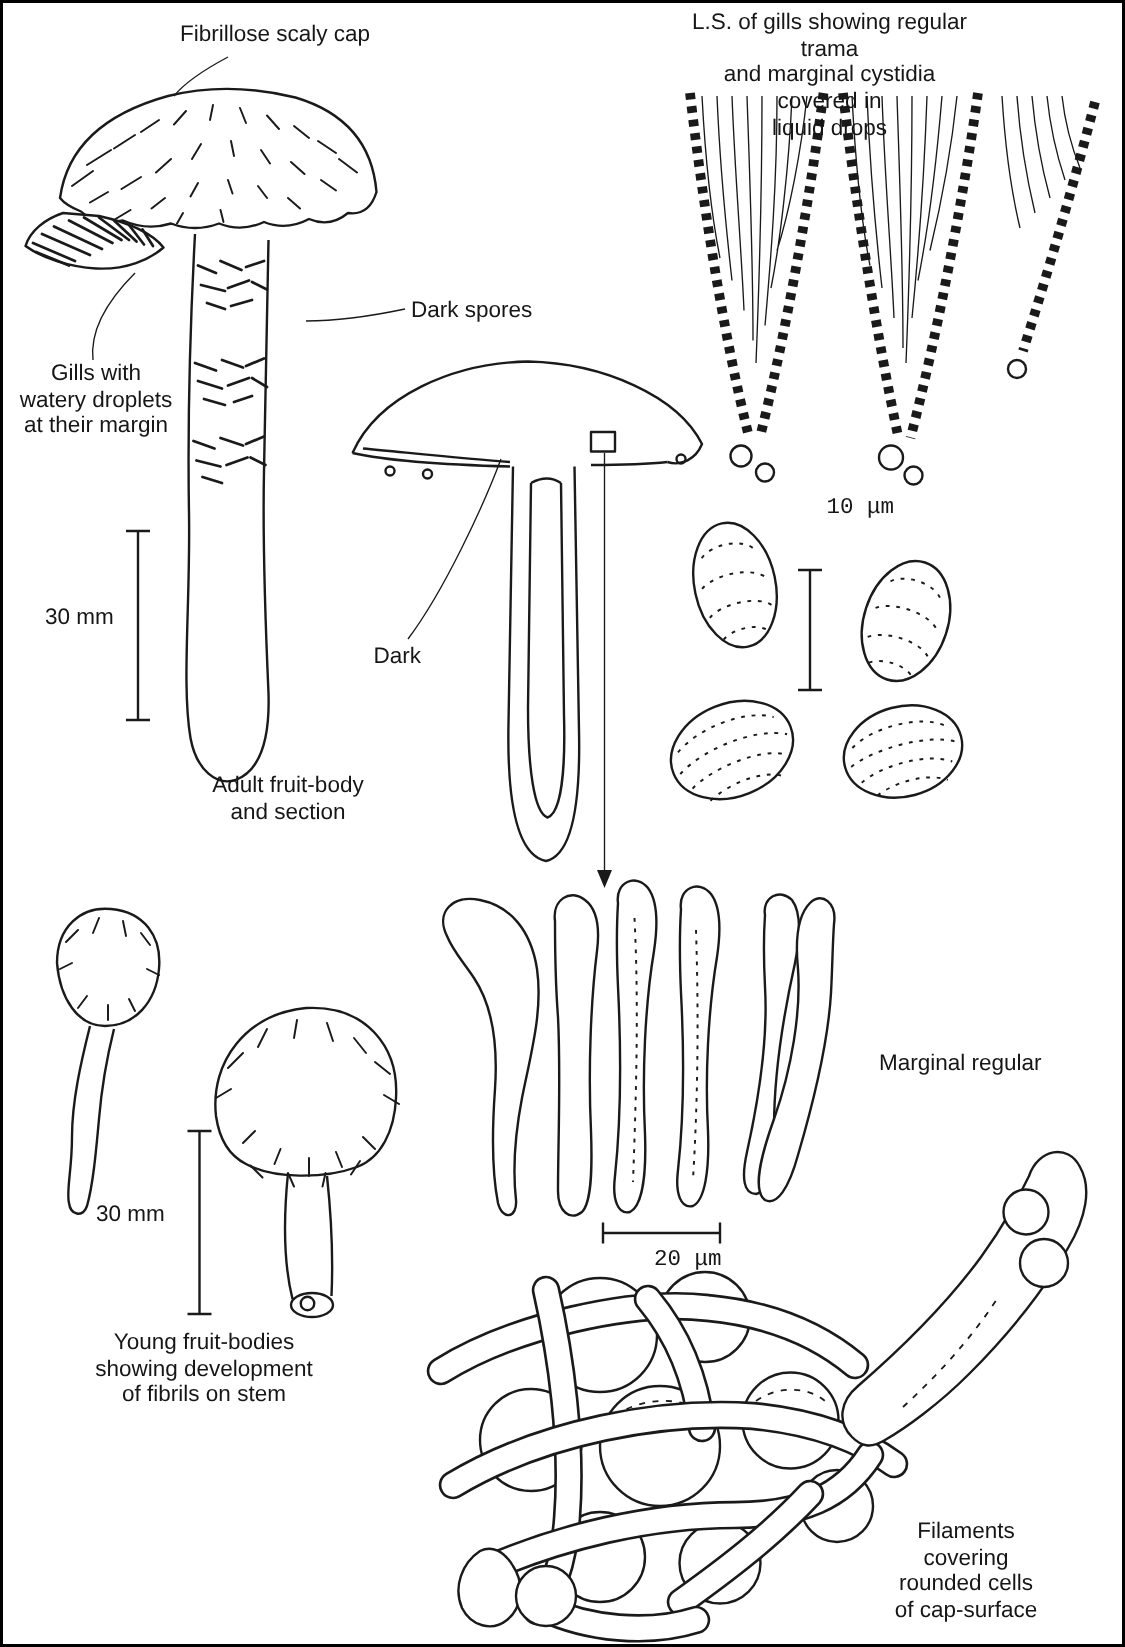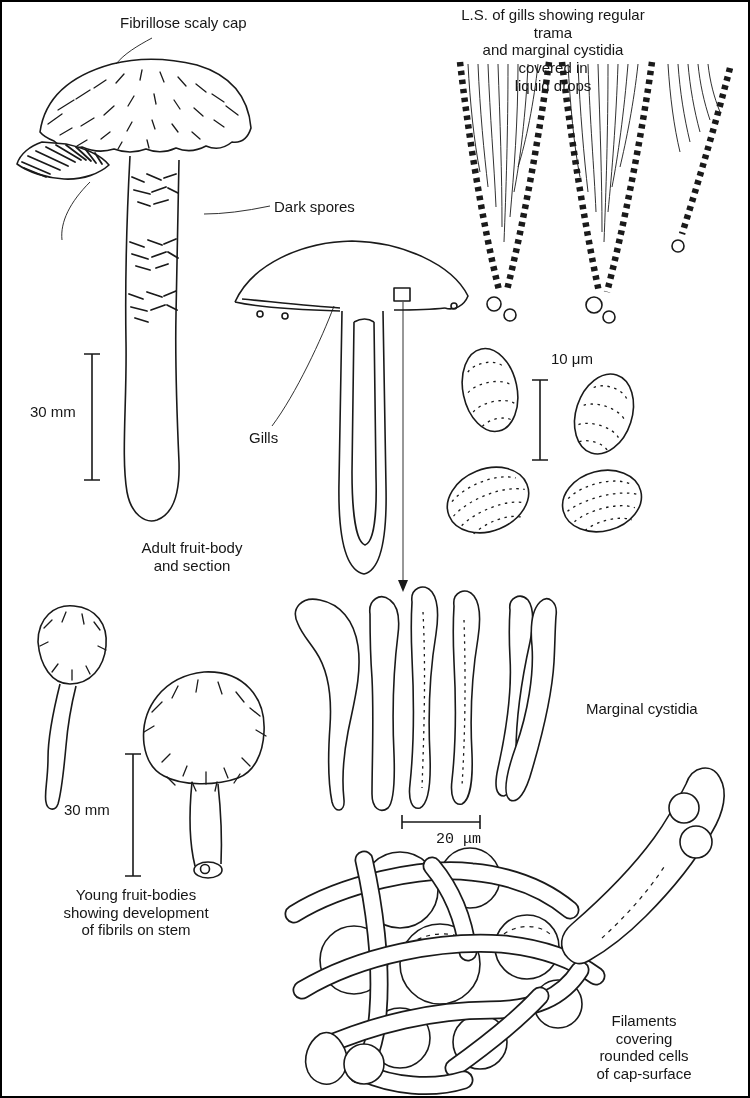--- a/index.html
+++ b/index.html
@@ -156,26 +156,29 @@
       <circle class="fillw" cx="694" cy="840" r="16"></circle>
       <path class="dash2" d="M600 936 C622 916 646 890 664 862"></path>
     </g>
   </svg>
 
   <div class="lbl" style="left:118px;top:12px;">Fibrillose scaly cap</div>
   <div class="lbl center" style="left:551px;top:4px;text-align:center;">L.S. of gills showing regular trama
 and marginal cystidia covered in
 liquid drops</div>
   <div class="lbl" style="left:272px;top:196px;">Dark spores</div>
+  <div class="lbl center" style="left:62px;top:238px;">Gills with
+watery droplets
+at their margin</div>
   <div class="lbl" style="left:28px;top:401px;">30 mm</div>
-  <div class="lbl" style="left:247px;top:427px;">Gills</div>
-  <div class="lbl" style="left:549px;top:348px;">10 μm</div>
-  <div class="lbl center" style="left:190px;top:537px;">Adult fruit-body
+  <div class="lbl" style="left:247px;top:427px;">Dark</div>
+  <div class="lbl" style="left:549px;top:328px;font-family:Liberation Mono, monospace;">10 μm</div>
+  <div class="lbl center" style="left:190px;top:513px;">Adult fruit-body
 and section</div>
-  <div class="lbl" style="left:584px;top:698px;">Marginal cystidia</div>
+  <div class="lbl" style="left:584px;top:698px;">Marginal regular</div>
   <div class="lbl" style="left:434px;top:829px;font-family:Liberation Mono, monospace;">20 μm</div>
   <div class="lbl" style="left:62px;top:799px;">30 mm</div>
   <div class="lbl center" style="left:134px;top:884px;">Young fruit-bodies
 showing development
 of fibrils on stem</div>
   <div class="lbl center" style="left:642px;top:1010px;">Filaments covering
 rounded cells of cap-surface</div>
 
 </div>
 

